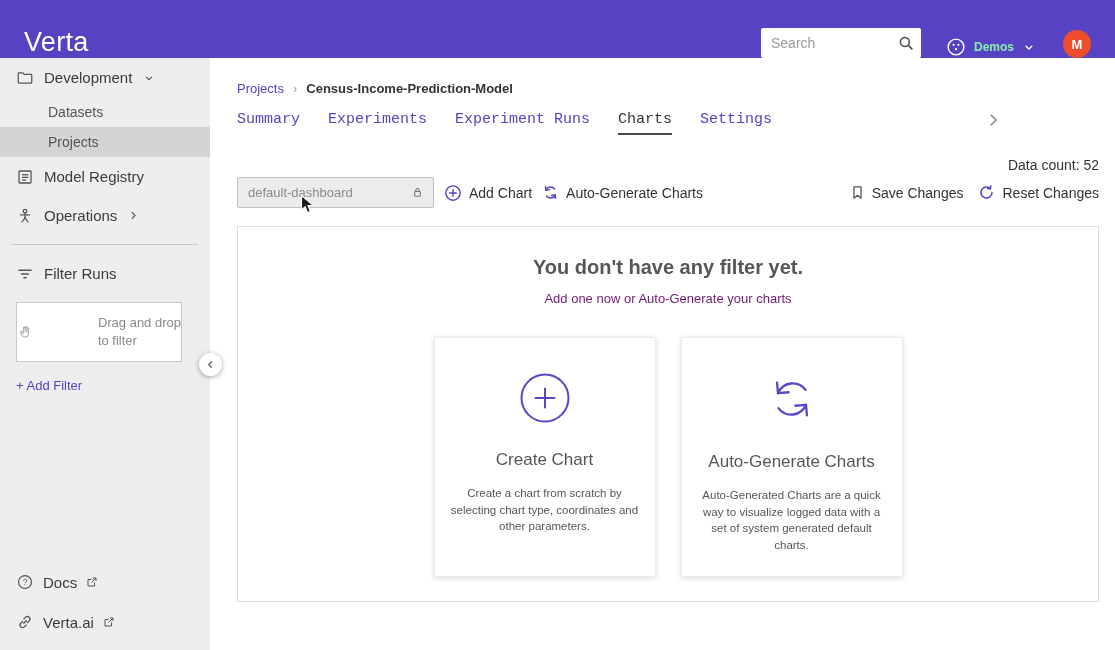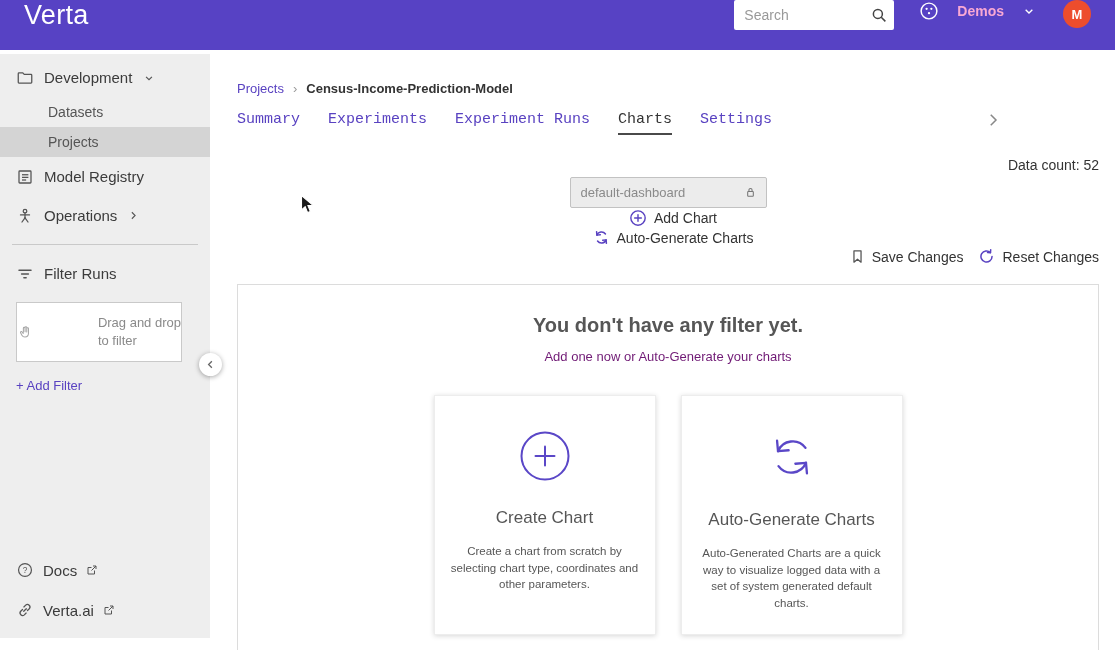--- a/index.html
+++ b/index.html
@@ -2,37 +2,37 @@
 <html><head>
 <meta charset="utf-8">
 <style>
   * { margin:0; padding:0; box-sizing:border-box; }
   html,body { width:1115px; height:650px; overflow:hidden; background:#fff;
     font-family:"Liberation Sans","DejaVu Sans",sans-serif; }
   body { position:relative; }
   svg { display:block; }
 
   
-  .header { position:absolute; top:0; left:0; width:1115px; height:50px;
-    background:#5742c4; display:flex; align-items:flex-start; padding:0 24px; z-index:3; }
+  .header { position:absolute; top:0; left:0; width:1115px; height:58px;
+    background:#5742c4; display:flex; align-items:flex-end; padding:0 24px; z-index:3; }
   .logo { color:#fff; font-size:27px; font-weight:500; letter-spacing:.3px; cursor:pointer; }
   .header-spacer { flex:1; }
   .searchbox { width:160px; height:30px; background:#fff; border-radius:2px;
     display:flex; align-items:center; padding:0 6px 0 10px; }
   .searchbox input { border:none; outline:none; flex:1; min-width:0; font-size:14px;
     color:#333; background:transparent; font-family:inherit; }
   .searchbox input::placeholder { color:#999; }
-  .org { display:flex; align-items:center; gap:17px; margin-left:24px; color:#f9a8d4;
-    font-size:14px; font-weight:700; cursor:pointer; }
+  .org { display:flex; align-items:center; gap:7px; margin-left:24px; color:#86efac;
+    font-size:12px; font-weight:700; cursor:pointer; }
   .avatar { width:28px; height:28px; border-radius:50%; background:#ed4d2d; color:#fff;
     display:flex; align-items:center; justify-content:center; font-size:13px;
     font-weight:700; margin-left:26px; cursor:pointer; }
 
   
-  .sidebar { position:absolute; top:54px; left:0; width:210px; bottom:12px; background:#eeeeee; padding-top:4px; }
+  .sidebar { position:absolute; top:54px; left:0; width:210px; bottom:0; background:#eeeeee; padding-top:4px; }
   .side-row { display:flex; align-items:center; gap:10px; padding:0 16px; height:39px;
     font-size:15px; color:#3b3b3b; cursor:pointer; }
   .sub-row { height:30px; padding-left:48px; font-size:14px; color:#555;
     display:flex; align-items:center; cursor:pointer; }
   .sub-row.selected { background:#d4d4d4; }
   .divider { border-top:1px solid #c9c9c9; margin:9px 12px; }
   .dropzone { margin:9px 28px 8px 16px; height:60px; background:#fff;
     border:1px solid #c9c9c9; display:flex; align-items:center; justify-content:space-between;
     gap:9px; color:#8a8a8a; font-size:13px; cursor:pointer; }
   .dropzone .dz-text span { display:block; line-height:1.35; }
@@ -53,21 +53,21 @@
   .crumb-current { color:#333; font-weight:700; }
 
   .tabs { display:flex; align-items:flex-start; gap:28px; margin-top:14px;
     font-size:15px; position:relative;font-family:Liberation Mono, monospace; }
   .tab { color:#5942c1; cursor:pointer; padding-bottom:5px; border-bottom:2px solid transparent; }
   .tab.active { color:#333; border-bottom-color:#4a4a4a; }
   .tabs-chevron { position:absolute; right:97px; top:0; color:#888; cursor:pointer; }
 
   .count-row { text-align:right; font-size:14px; color:#333; margin-top:22px;
     font-weight:500; line-height:16px; }
-  .toolbar { display:flex; align-items:center; margin-top:4px;flex-direction:column; }
+  .toolbar { display:flex; align-items:center; margin-top:4px; }
   .dash-input { width:197px; height:31px; background:#ececec; border:1px solid #c2c2c2;
     border-radius:2px; display:flex; align-items:center; padding:0 8px 0 10px; }
   .dash-input input { flex:1; min-width:0; border:none; outline:none; background:transparent;
     font-size:13px; color:#8a8a8a; font-family:inherit; }
   .tool-item { display:flex; align-items:center; gap:6px; font-size:14px; color:#333;
     margin-left:9px; cursor:pointer; white-space:nowrap; }
   .toolbar-right { margin-left:auto; display:flex; gap:14px; }
   .toolbar-right .tool-item { margin-left:0; }
 
   .panel { margin-top:18px; height:376px; border:1px solid #dcdcdc; background:#fff; }

